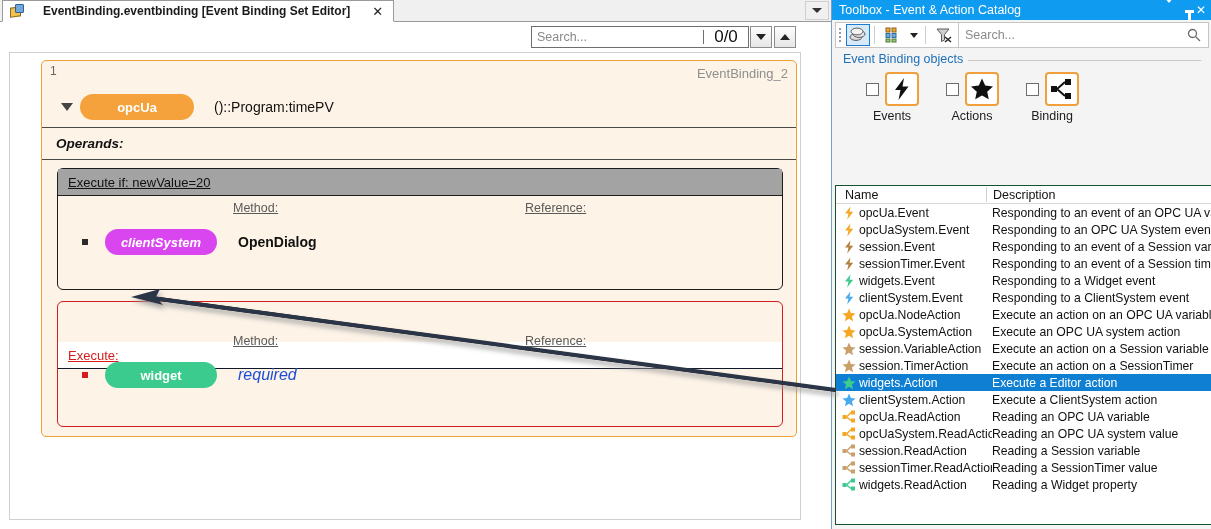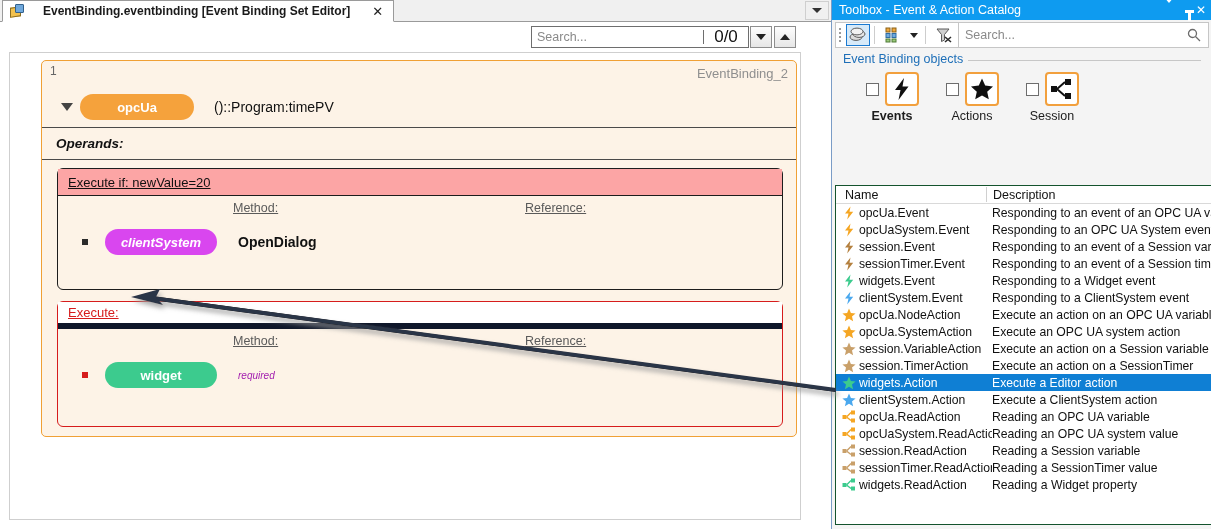--- a/index.html
+++ b/index.html
@@ -131,22 +131,22 @@
   .action-block {
     position: absolute; left: 15px; width: 726px;
     border-radius: 6px; background: #fdf3e7;
   }
   #cond-block { top: 107px; height: 122px; border: 1px solid #1d1d1d; }
   #exec-block { top: 240px; height: 126px; border: 1px solid #d61c1c; }
   .block-header {
     height: 27px; display: flex; align-items: center;
     padding-left: 10px;
   }
-  #cond-block .block-header { border-bottom: 1px solid #1d1d1d; background:#fca5a5; }
-  #exec-block .block-header { border-bottom: 6px solid #0f172a; background:#ffffff; }
+  #cond-block .block-header { border-bottom: 1px solid #1d1d1d; background:#a3a3a3; }
+  #exec-block .block-header { border-bottom: 1px solid #0f172a; background:#ffffff;margin-top:40px; }
   .block-header-text {
     font-size: 13px; text-decoration: underline;
   }
   #cond-header-text { color: #111; }
   #exec-header-text { color: #d61c1c; }
 
   .col-labels { position: absolute; top: 32px; left: 0; width: 100%; height: 20px; }
   .col-label {
     position: absolute; font-size: 12.5px; color: #5a5a5a; text-decoration: underline;
   }
@@ -154,21 +154,21 @@
   .col-ref { left: 467px; }
 
   .op-row { position: absolute; top: 56px; left: 0; width: 100%; height: 34px; display:flex; align-items:center; }
   .bullet { width: 6px; height: 6px; margin-left: 24px; }
   #cond-bullet { background: #2b2b2b; }
   #exec-bullet { background: #d61c1c; }
   .op-pill { margin-left: 17px; width: 112px; }
   #pill-clientsystem { background: #d946ef; font-style: italic; }
   #pill-widget { background: #3ccb8e; }
   .method-text { margin-left: 21px; font-size: 14px; font-weight: bold; color:#111; }
-  .required-text { margin-left: 21px; font-size: 10px; font-style: italic; color:#a21caf; }
+  .required-text { margin-left: 21px; font-size: 16px; font-style: italic; color:#1d4ed8; }
 
   
   #arrow-svg { position: absolute; left: 0; top: 0; width: 1211px; height: 529px; pointer-events: none; }
 
   
   #toolbox {
     position: absolute; left: 831px; top: 0; width: 380px; height: 529px;
     background: #f4f4f4;
     border-left: 1px solid #7a9cc6;
   }
@@ -227,21 +227,21 @@
   .tool-item {
     position: absolute; top: 20px; width: 86px; display: flex; flex-direction: column; align-items: center;
   }
   .tool-item .row { display:flex; align-items:center; gap: 6px; }
   .tool-chk { width: 13px; height: 13px; border: 1px solid #6d6d6d; background:#fff; }
   .tool-ico {
     width: 34px; height: 34px; border: 2px solid #f2a03d; border-radius: 4px;
     background: #ffffff; display:flex; align-items:center; justify-content:center;
   }
   .tool-label { margin-top: 3px; font-size: 12.5px; color: #1c1c1c; }
-  #tool-events { left: 12px; font-weight: bold; }
+  #tool-events { left: 12px; }
   #tool-actions { left: 92px; }
   #tool-operands { left: 172px; }
 
   
   #tb-list {
     position: absolute; left: 3px; top: 185px; width: 448px; height: 340px;
     background: #ffffff; border: 1px solid #14532d; overflow: hidden;
   }
   #tb-list-head {
     position: relative; height: 18px; background: #ffffff;
@@ -430,21 +430,21 @@
           <span class="tool-chk"></span>
           <span class="tool-ico">
             <svg width="24" height="24" viewBox="0 0 24 24">
               <rect x="1" y="9" width="6" height="6" fill="#101010"></rect>
               <rect x="15" y="2" width="6" height="6" fill="#101010"></rect>
               <rect x="15" y="16" width="6" height="6" fill="#101010"></rect>
               <path d="M7 12 L15 5 M7 12 L15 19" stroke="#101010" stroke-width="2" fill="none"></path>
             </svg>
           </span>
         </div>
-        <span class="tool-label">Session</span>
+        <span class="tool-label">Binding</span>
       </div>
     </div>
 
     <div id="tb-list">
       <div id="tb-list-head">
         <span id="hcell-name" class="hcell">Name</span>
         <span id="head-divider"></span>
         <span id="hcell-desc" class="hcell">Description</span>
       </div>
       <div id="tb-list-body">

